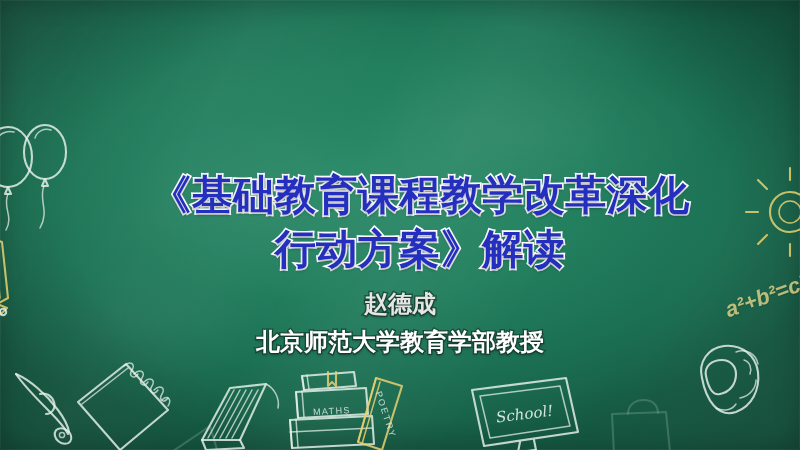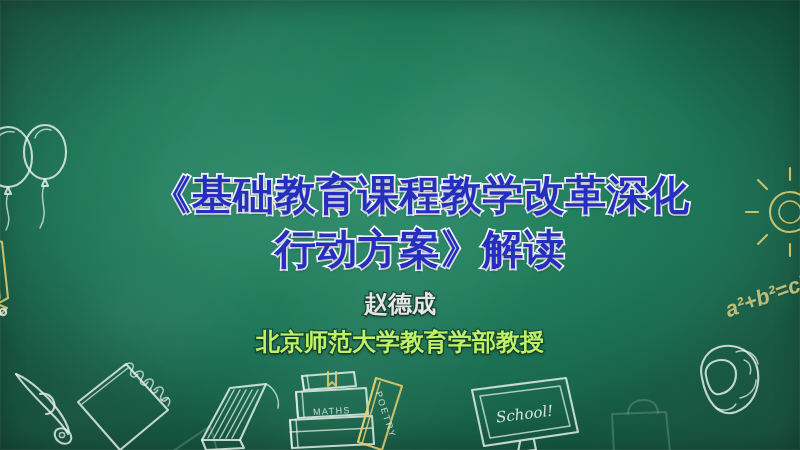--- a/index.html
+++ b/index.html
@@ -100,21 +100,21 @@
     text-shadow: 0 2px 3px rgba(0,0,0,.35);
   }
   .affiliation {
     position: absolute;
     left: 0; right: 0;
     top: 325px;
     text-align: center;
     font-size: 24px;
     line-height: 34px;
     font-weight: 700;
-    color: #bef264;
+    color: #ffffff;
     -webkit-text-stroke: 2.6px #1a4d3b;
     paint-order: stroke fill;
     text-shadow: 0 2px 3px rgba(0,0,0,.35);
   }
   .formula {
     position: absolute;
     left: 726px;
     top: 298px;
     font-size: 22px;
     font-style: italic;

